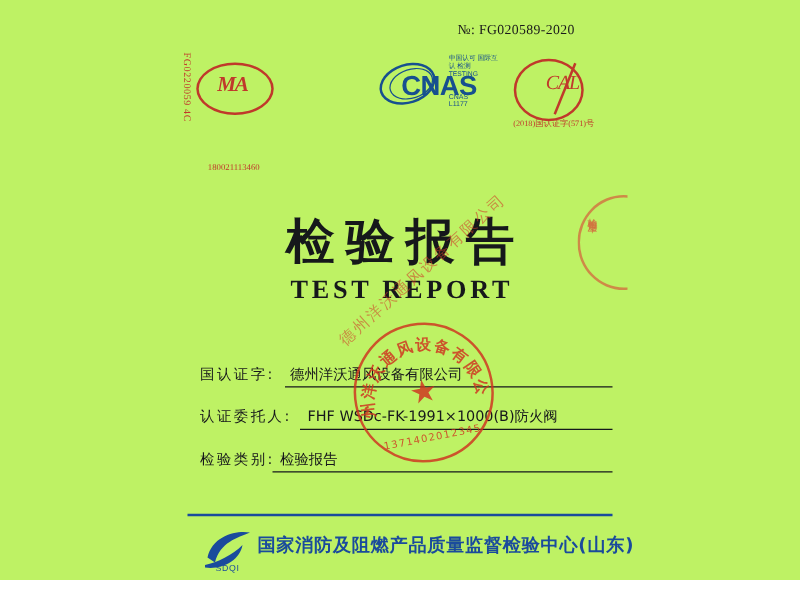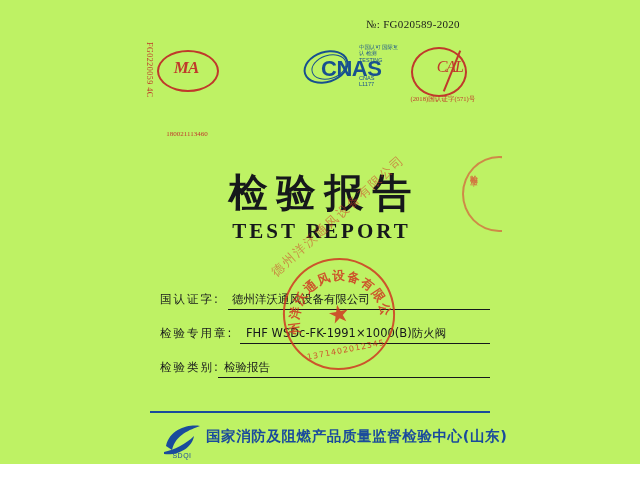--- a/index.html
+++ b/index.html
@@ -369,21 +369,21 @@
   <div class="title-cn">检验报告</div>
   <div class="title-en">TEST REPORT</div>
 
   <div class="fields">
     <div class="field">
       <span class="lbl">国认证字:</span>
       <span class="val">德州洋沃通风设备有限公司</span>
       <span class="rule"></span>
     </div>
     <div class="field">
-      <span class="lbl">检验专用章:</span>
+      <span class="lbl">认证委托人:</span>
       <span class="val" style="left:86px">FHF WSDc-FK-1991×1000(B)防火阀</span>
       <span class="rule" style="left:80px;width:250px"></span>
     </div>
     <div class="field">
       <span class="lbl">检验类别:</span>
       <span class="val" style="left:64px">检验报告</span>
       <span class="rule" style="left:58px;width:272px"></span>
     </div>
   </div>
 

